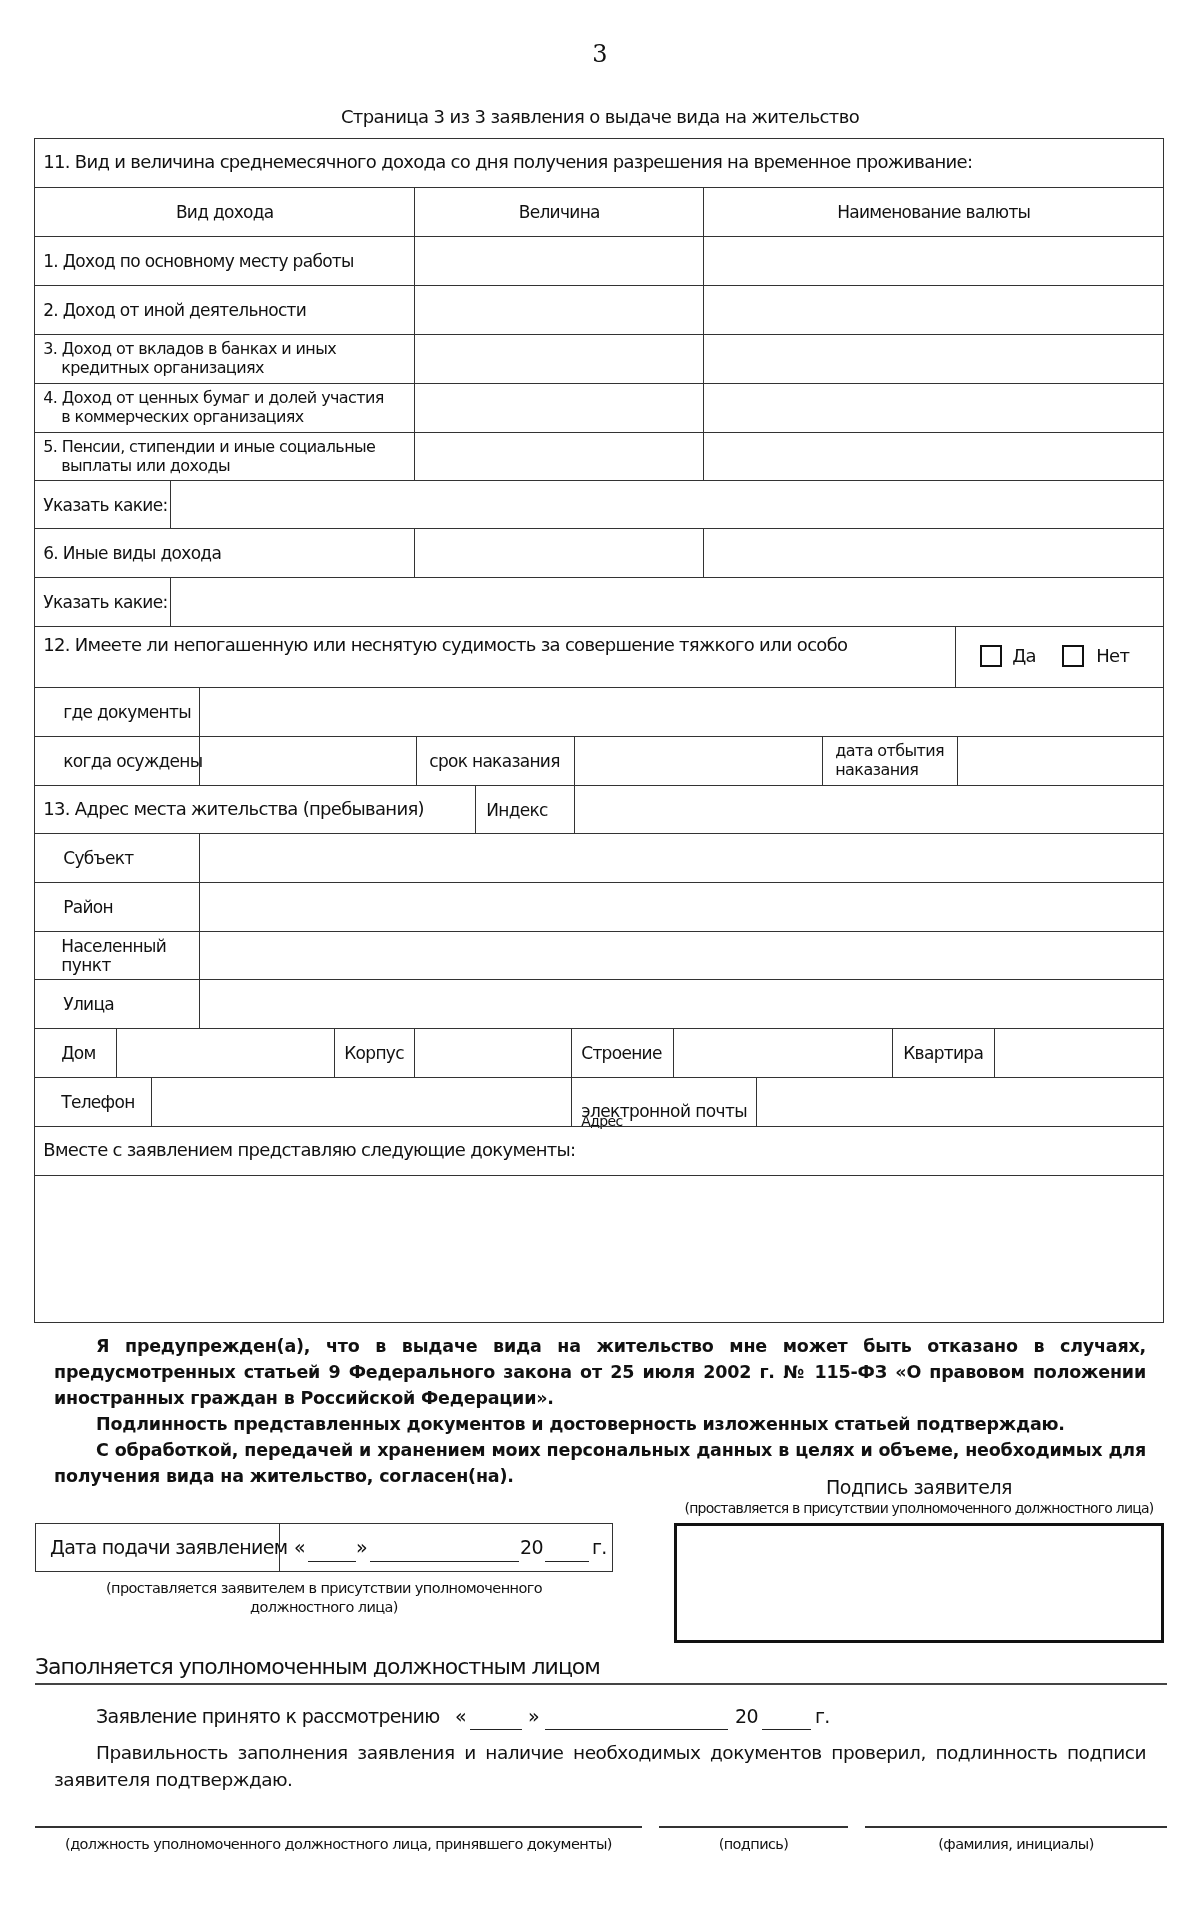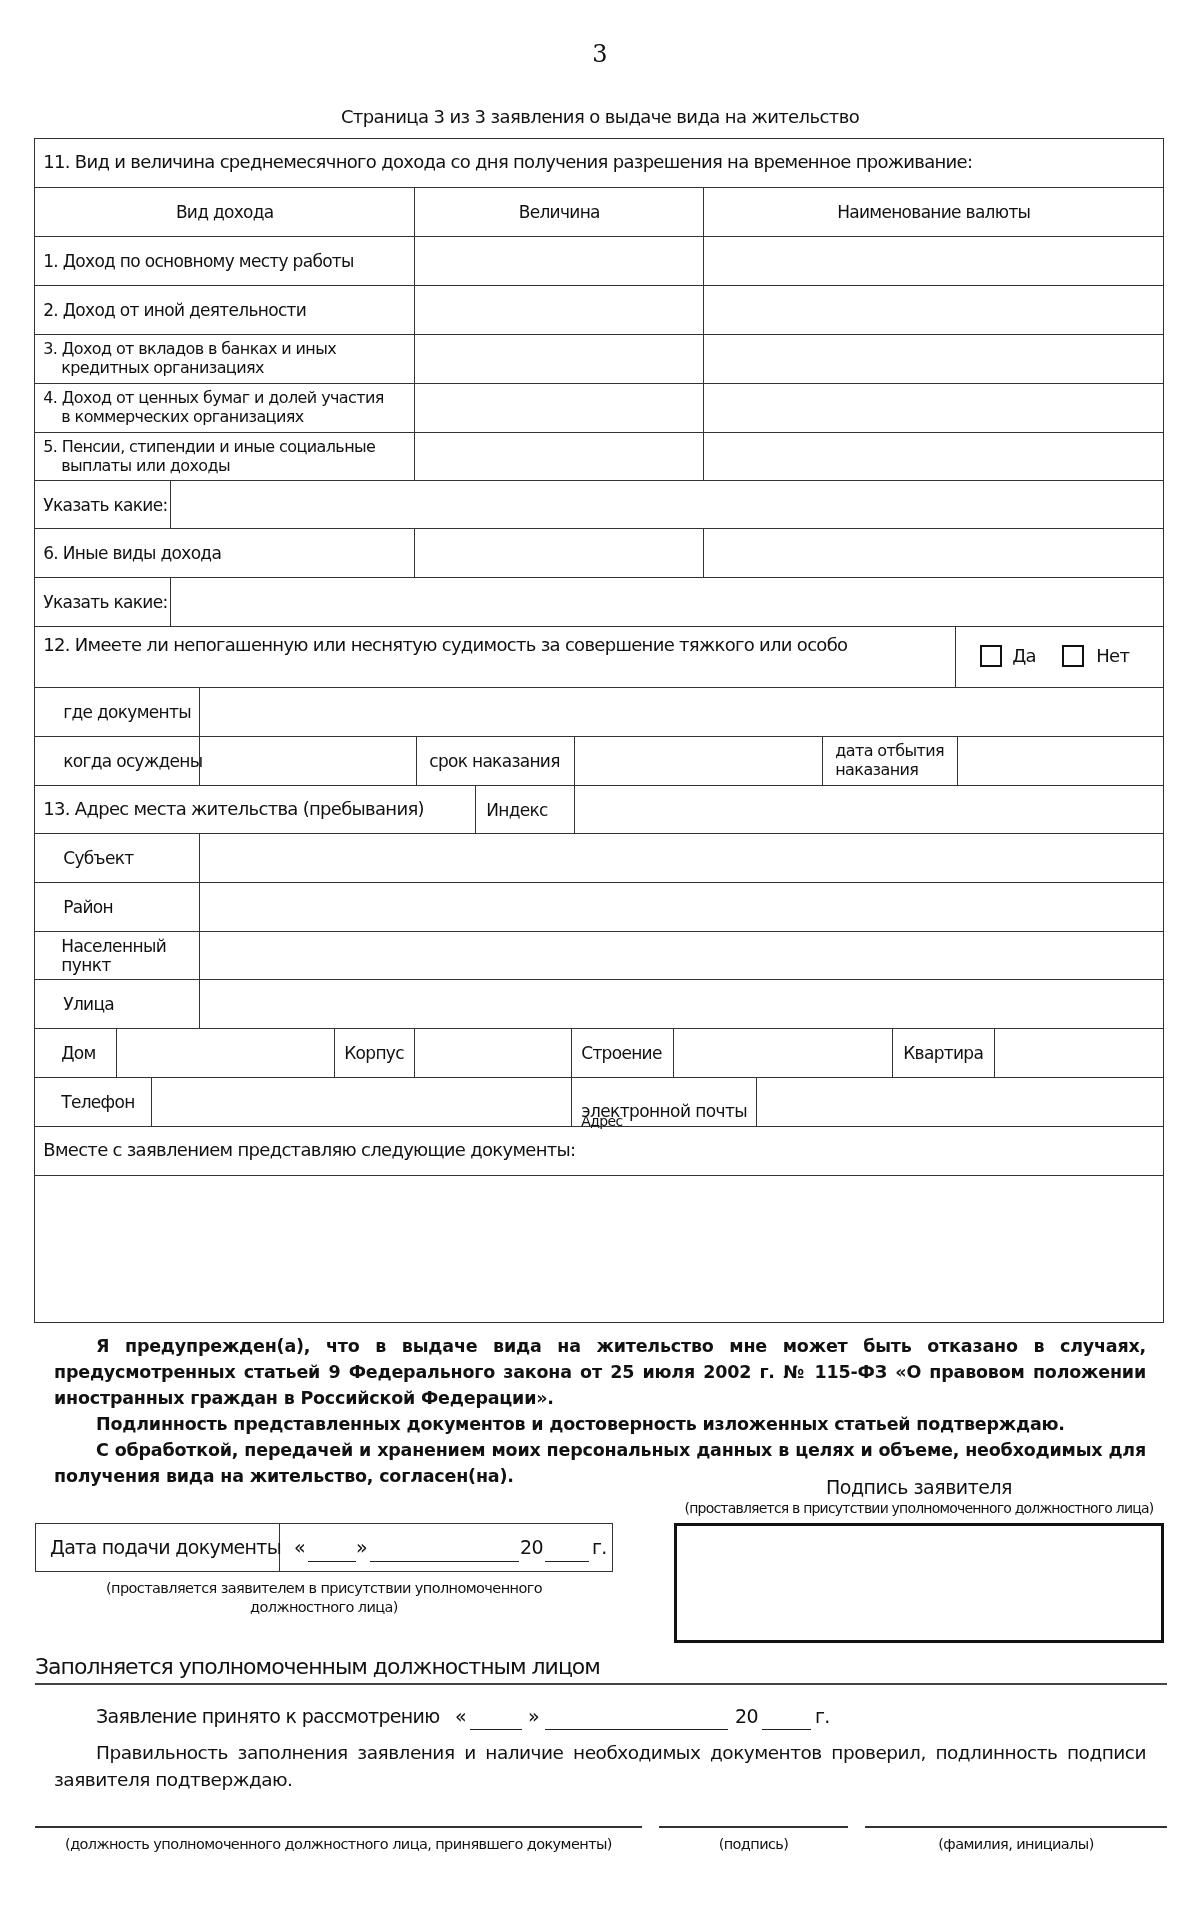--- a/index.html
+++ b/index.html
@@ -189,21 +189,21 @@
   <p>Подлинность представленных документов и достоверность изложенных статьей подтверждаю.</p>
   <p class="last">С обработкой, передачей и хранением моих персональных данных в целях и объеме, необходимых для получения вида на жительство, согласен(на).</p>
 </div>
 
 <div class="abs c" style="left:674px;width:490px;top:1476px;font-size:19px;letter-spacing:-0.5px;">Подпись заявителя</div>
 <div class="abs c" style="left:664px;width:510px;top:1500px;font-size:14px;letter-spacing:-0.8px;white-space:nowrap;">(проставляется в присутствии уполномоченного должностного лица)</div>
 <div class="abs" style="left:674px;top:1523px;width:490px;height:120px;box-sizing:border-box;border:3px solid #111;"></div>
 
 <div class="abs" style="left:35px;top:1523px;width:578px;height:49px;box-sizing:border-box;border:1.5px solid #333;">
   <div class="abs" style="left:243px;top:0;bottom:0;border-left:1.5px solid #333;"></div>
-  <div class="t" style="left:14px;top:13px;font-size:19px;">Дата подачи документы</div>
+  <div class="t" style="left:14px;top:13px;font-size:19px;">Дата подачи заявлением</div>
   <div class="t" style="left:258px;top:13px;font-size:19px;">«</div>
   <div class="uline" style="left:272px;top:37px;width:48px;"></div>
   <div class="t" style="left:320px;top:13px;font-size:19px;">»</div>
   <div class="uline" style="left:334px;top:37px;width:149px;"></div>
   <div class="t" style="left:484px;top:13px;font-size:19px;">20</div>
   <div class="uline" style="left:509px;top:37px;width:44px;"></div>
   <div class="t" style="left:556px;top:13px;font-size:19px;">г.</div>
 </div>
 <div class="cap" style="left:35px;width:578px;top:1580px;">(проставляется заявителем в присутствии уполномоченного</div>
 <div class="cap" style="left:35px;width:578px;top:1599px;">должностного лица)</div>

